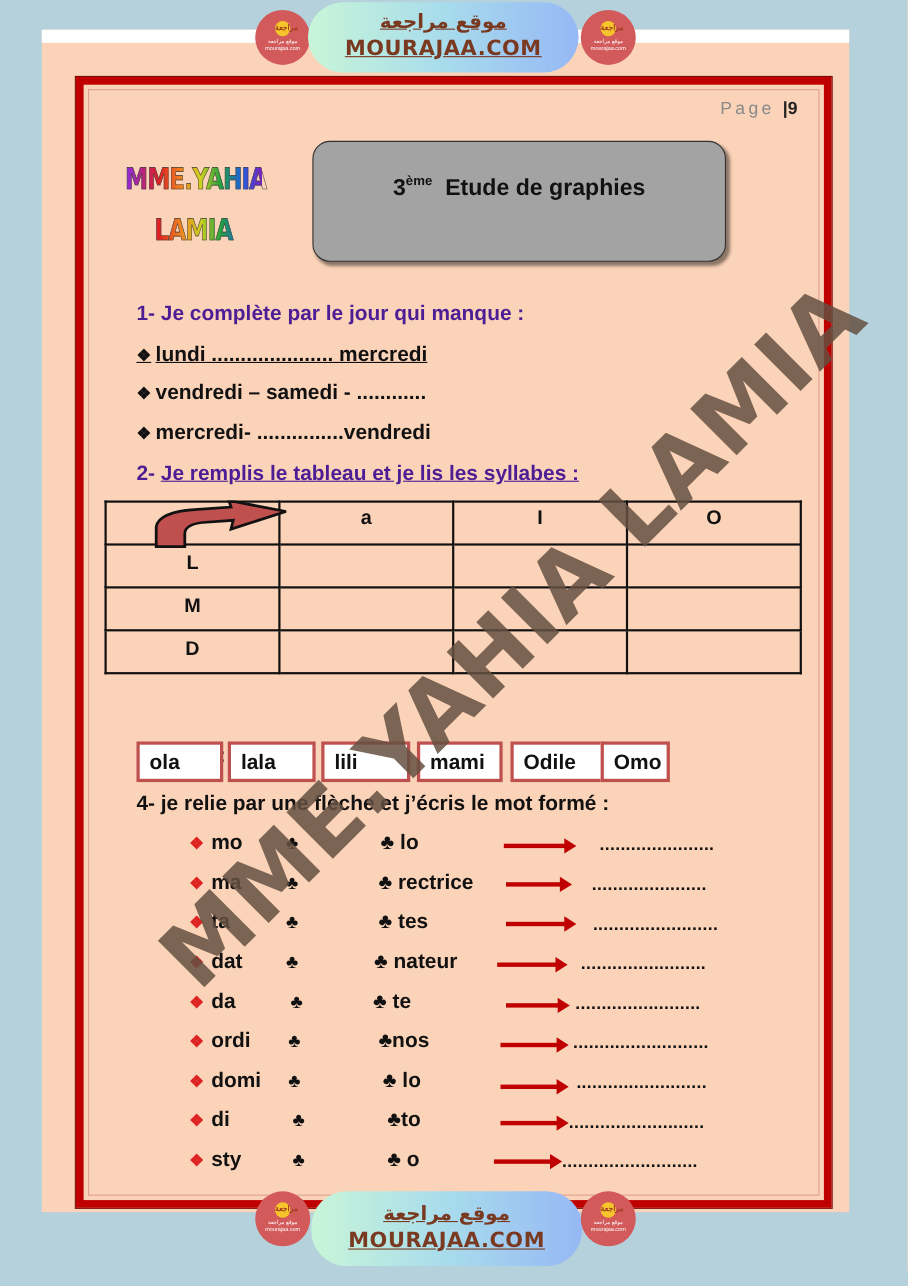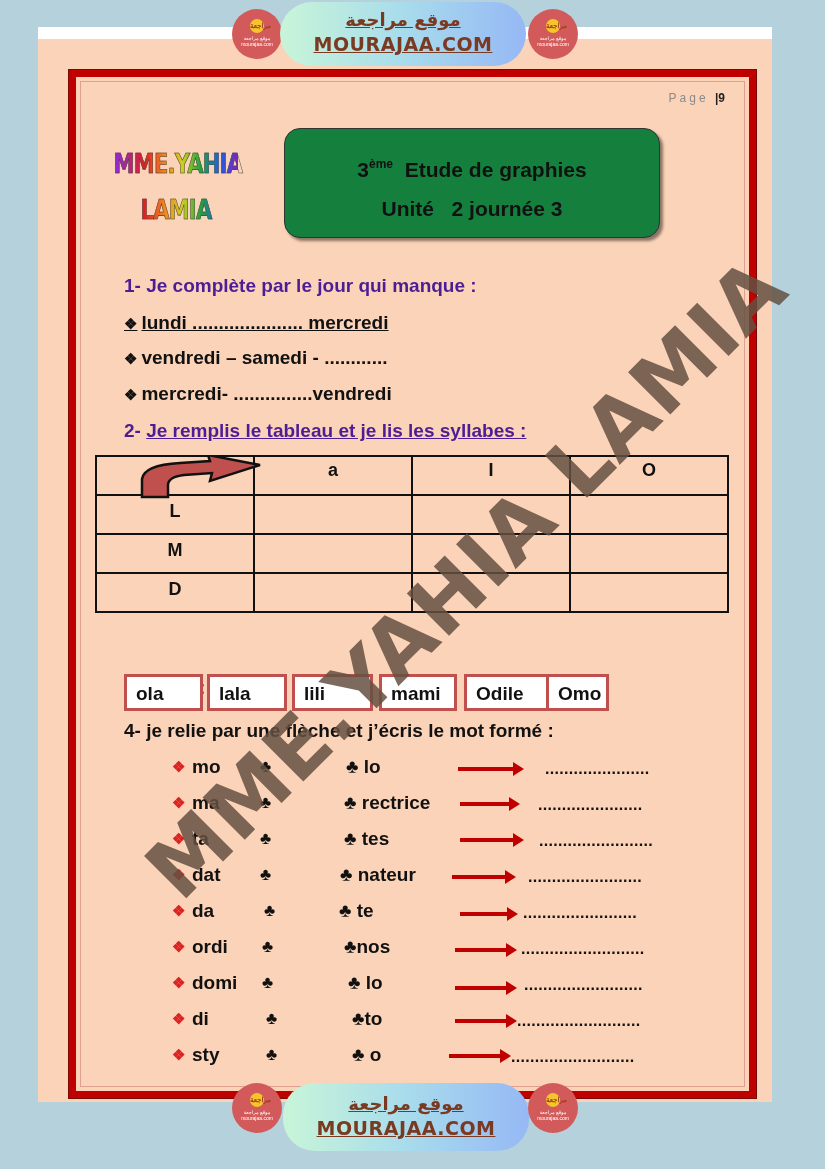--- a/index.html
+++ b/index.html
@@ -19,36 +19,36 @@
   .frame-outer {
     position: absolute; left: 69px; top: 70px; width: 687px; height: 1028px;
     border: 7px solid #c00000;
     outline: 1px solid #7a0a0a;
   }
   .frame-inner {
     position: absolute; left: 80px; top: 81px; width: 665px; height: 1006px;
     border: 1px solid #e0a090;
   }
   .page-number {
-    position: absolute; right: 100px; top: 91px; font-size: 12px; color: #8a8a8a;
+    position: absolute; right: 100px; top: 91px; font-size: 16px; color: #8a8a8a;
     letter-spacing: 3px;
   }
   .page-number b { color: #222; letter-spacing: 0; font-weight: bold; }
   .author {
     position: absolute; left: 96px; top: 141px; width: 160px; text-align: center;
     font-family: "DejaVu Sans", sans-serif; font-weight: bold; font-size: 27px;
     line-height: 46px; letter-spacing: -1px;
     background: linear-gradient(90deg, #8a2be2, #e02020 25%, #f08020 40%, #d0d020 55%, #20a040 70%, #2060e0 85%, #8020c0);
     -webkit-background-clip: text; background-clip: text; color: transparent;
     -webkit-text-stroke: 0.6px #444;
     transform: scaleX(0.78); transform-origin: center;
   }
   .title-box {
     position: absolute; left: 284px; top: 128px; width: 376px; height: 110px;
-    background: #15803d; border: 1.5px solid #333; border-radius: 16px;
+    background: #a3a3a3; border: 1.5px solid #333; border-radius: 16px;
     box-shadow: 3px 3px 3px rgba(0,0,0,0.45);
     text-align: center; font-weight: bold; font-size: 21px; color: #111;
     padding-top: 20px;
   }
   .title-box .l1 { line-height: 30px; }
   .title-box .l1 sup { font-size: 12px; vertical-align: 9px; }
   .title-box .l2 { line-height: 30px; margin-top: 9px; }
   .q-title { position: absolute; font-weight: bold; font-size: 19px; }
   .red { color: #4c1d95; }
   .dark { color: #111; }
@@ -139,21 +139,20 @@
 
 <div class="author">
   <div>MME.YAHIA</div>
   <div>LAMIA</div>
 </div>
 
 <div class="title-box">
   <div class="l1">
     <span>3</span><sup>ème</sup>&nbsp;&nbsp;<span>Etude de graphies</span>
   </div>
-  <div class="l2" style="white-space:pre;">Unité   2 journée 3</div>
 </div>
 
 <div class="q-title red q1">1- Je complète par le jour qui manque :</div>
 <div class="bullet-line" style="top:312px;text-decoration:underline;">
   <span class="diamond">❖</span><span>lundi ..................... mercredi</span>
 </div>
 <div class="bullet-line" style="top:347px;">
   <span class="diamond">❖</span><span>vendredi – samedi - ............</span>
 </div>
 <div class="bullet-line" style="top:383px;">

